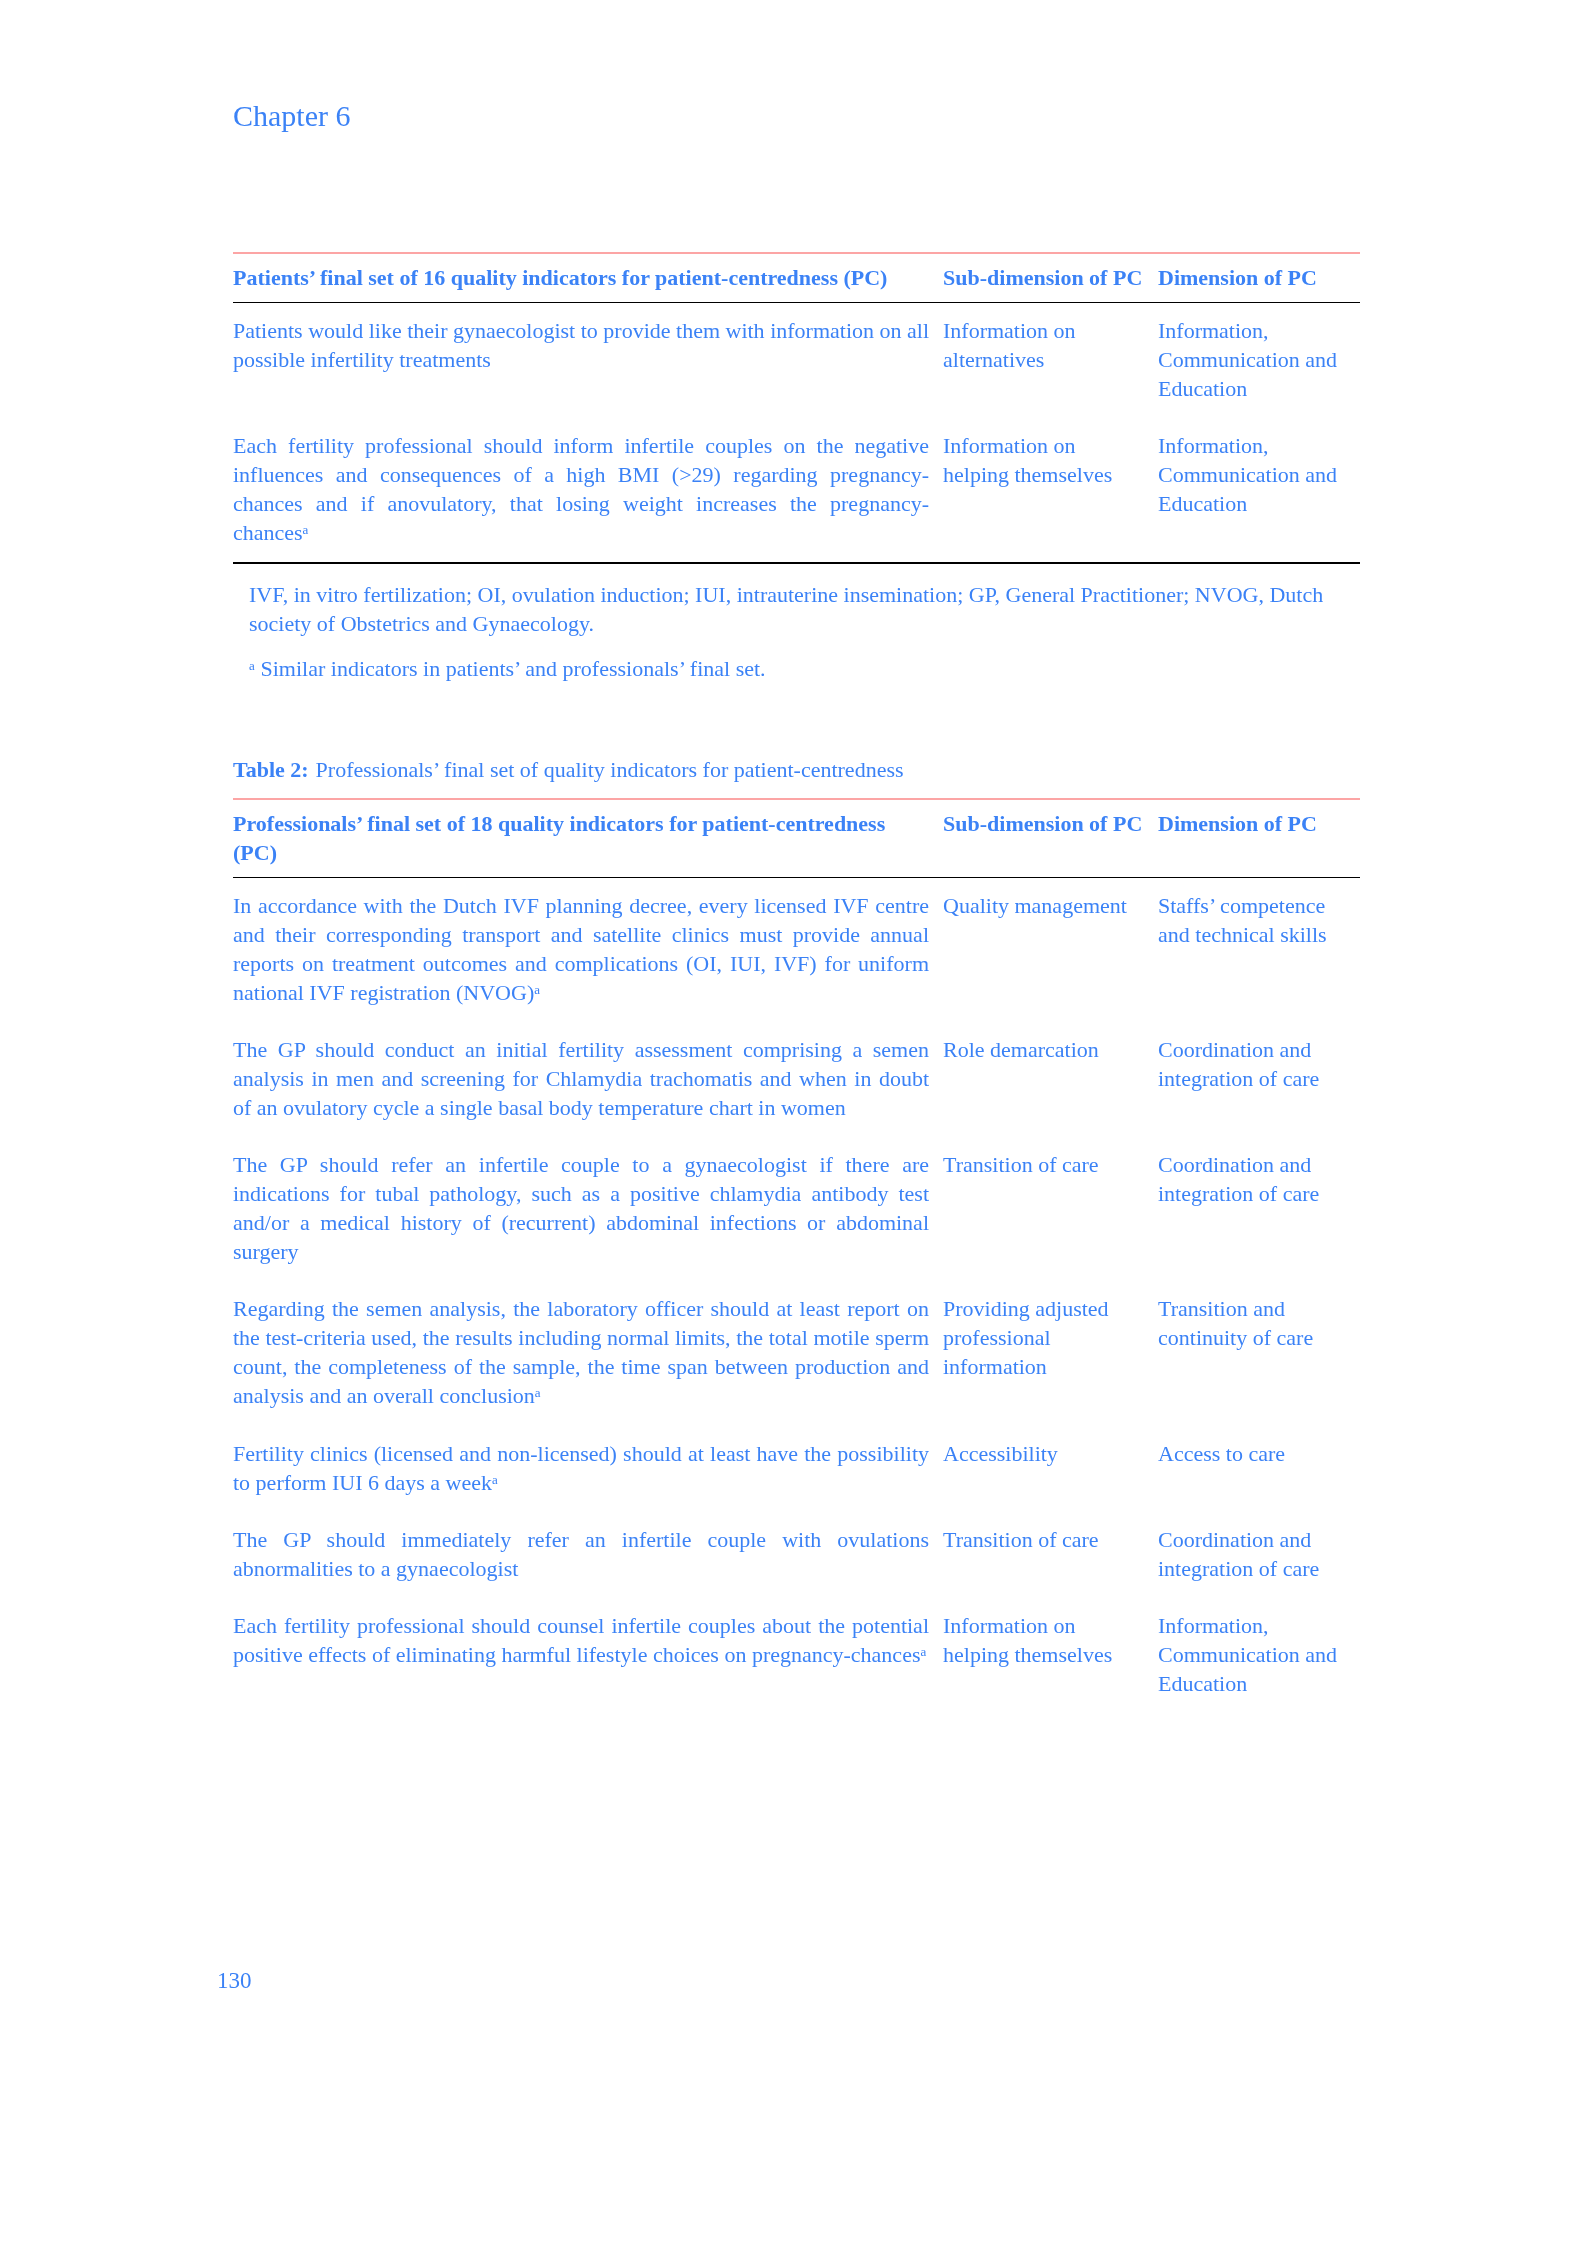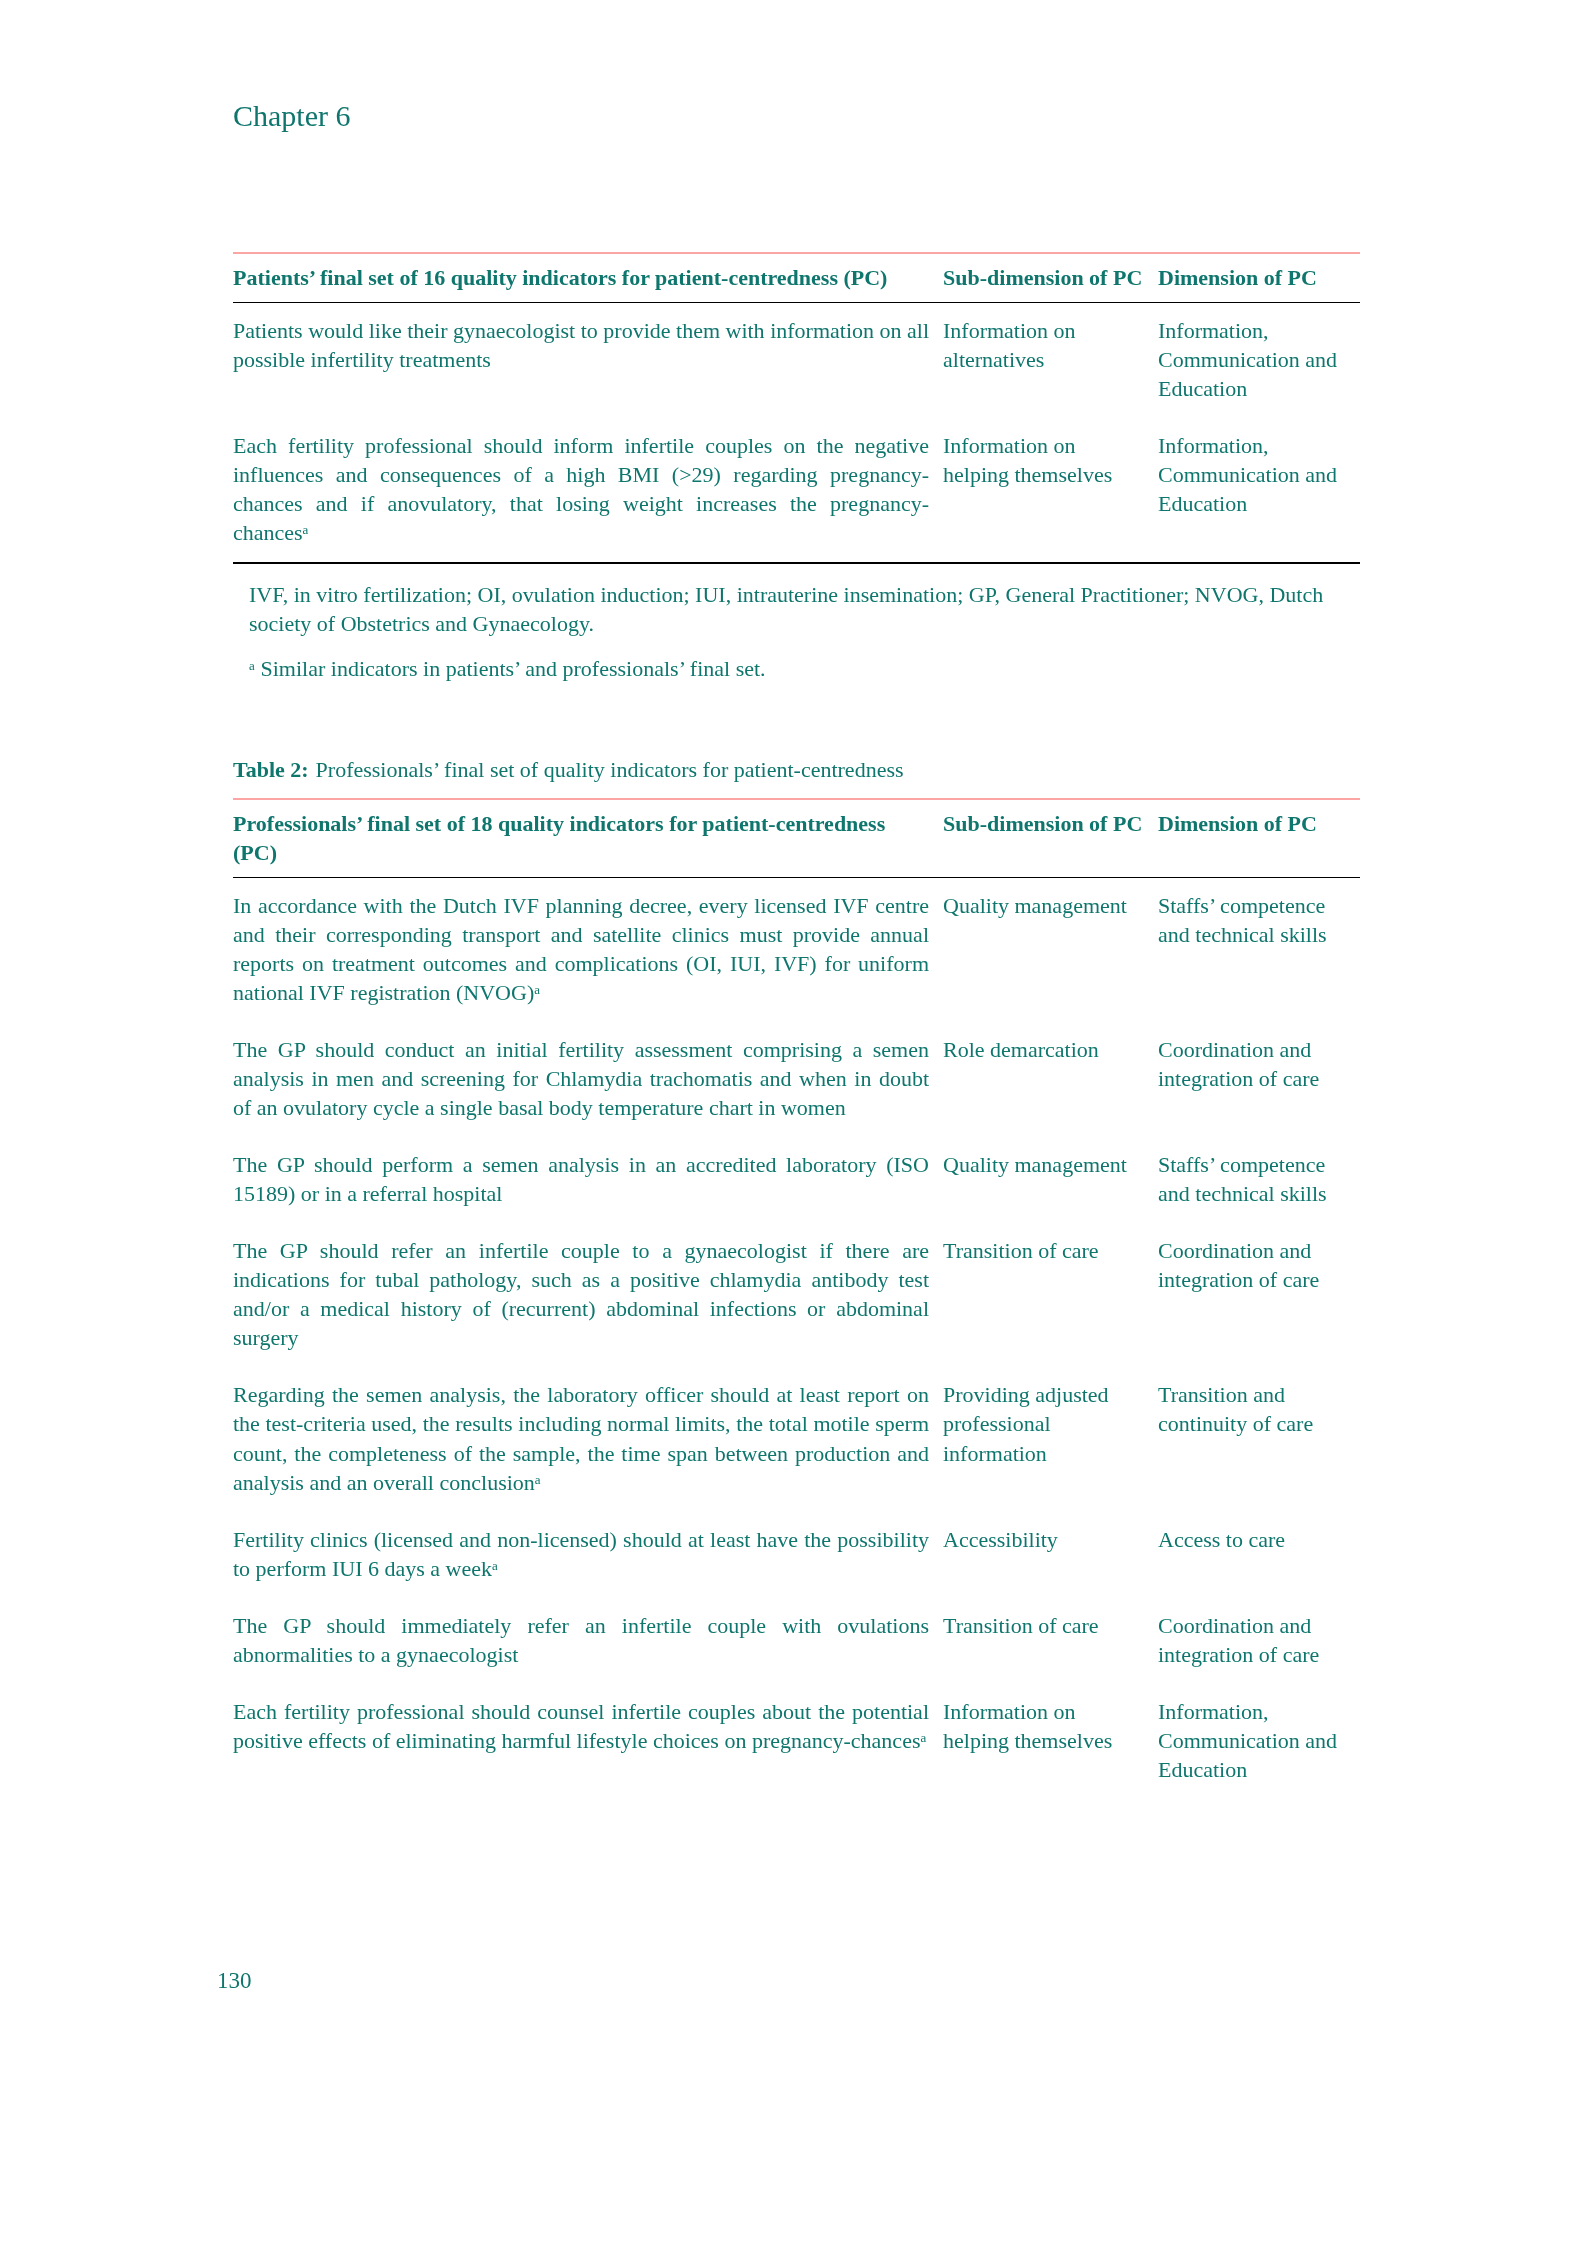--- a/index.html
+++ b/index.html
@@ -11,21 +11,21 @@
   .page {
     width: 1593px;
     height: 2078px;
     background: #ffffff;
     position: relative;
     overflow: hidden;
     padding: 96px 233px 0 233px;
     font-family: "Liberation Serif", "DejaVu Serif", serif;
     font-size: 22px;
     line-height: 1.32;
-    color: #0f766e;
+    color: #3b82f6;
   }
   .chapter {
     font-size: 30px;
     margin: 0 0 116px 0;
     font-weight: normal;
   }
   .table-caption {
     margin: 0 0 14px 0;
   }
   .caption-label {
@@ -139,25 +139,20 @@
         <td class="indicator">In accordance with the Dutch IVF planning decree, every licensed IVF centre and their corresponding transport and satellite clinics must provide annual reports on treatment outcomes and complications (OI, IUI, IVF) for uniform national IVF registration (NVOG)ᵃ</td>
         <td>Quality management</td>
         <td>Staffs’ competence and technical skills</td>
       </tr>
       <tr>
         <td class="indicator">The GP should conduct an initial fertility assessment comprising a semen analysis in men and screening for Chlamydia trachomatis and when in doubt of an ovulatory cycle a single basal body temperature chart in women</td>
         <td>Role demarcation</td>
         <td>Coordination and integration of care</td>
       </tr>
       <tr>
-        <td class="indicator">The GP should perform a semen analysis in an accredited laboratory (ISO 15189) or in a referral hospital</td>
-        <td>Quality management</td>
-        <td>Staffs’ competence and technical skills</td>
-      </tr>
-      <tr>
         <td class="indicator">The GP should refer an infertile couple to a gynaecologist if there are indications for tubal pathology, such as a positive chlamydia antibody test and/or a medical history of (recurrent) abdominal infections or abdominal surgery</td>
         <td>Transition of care</td>
         <td>Coordination and integration of care</td>
       </tr>
       <tr>
         <td class="indicator">Regarding the semen analysis, the laboratory officer should at least report on the test-criteria used, the results including normal limits, the total motile sperm count, the completeness of the sample, the time span between production and analysis and an overall conclusionᵃ</td>
         <td>Providing adjusted professional information</td>
         <td>Transition and continuity of care</td>
       </tr>
       <tr>

